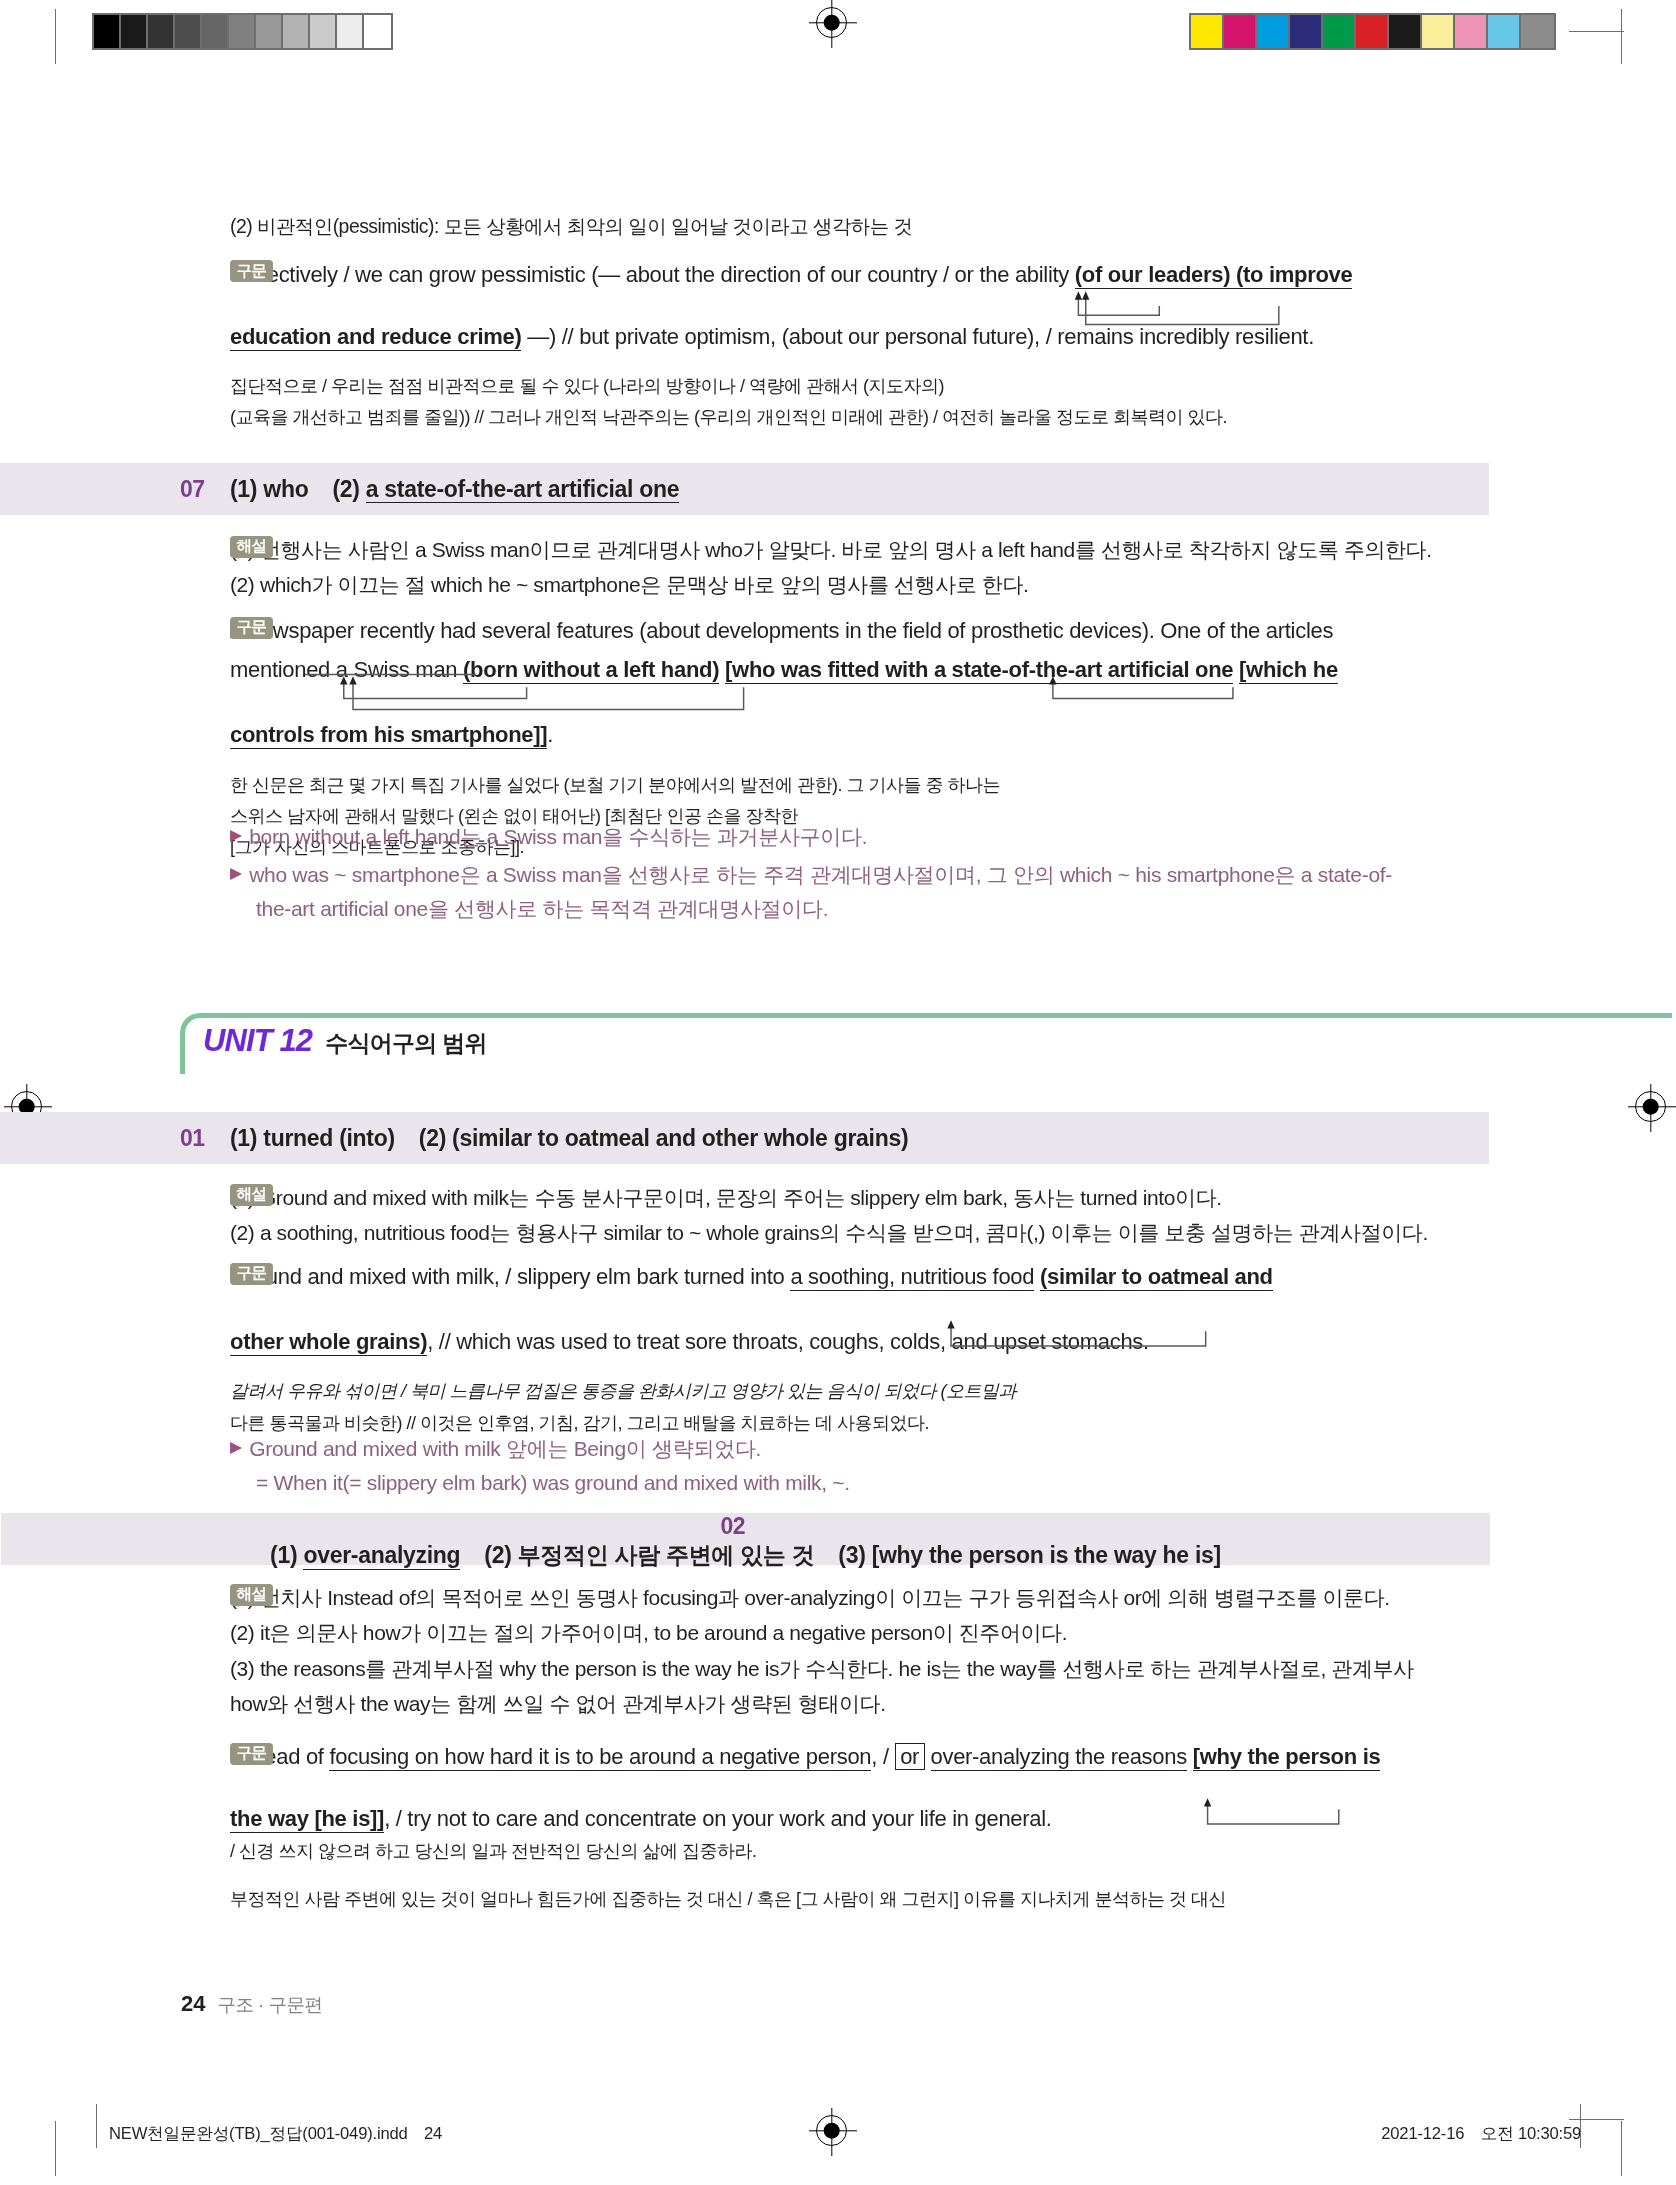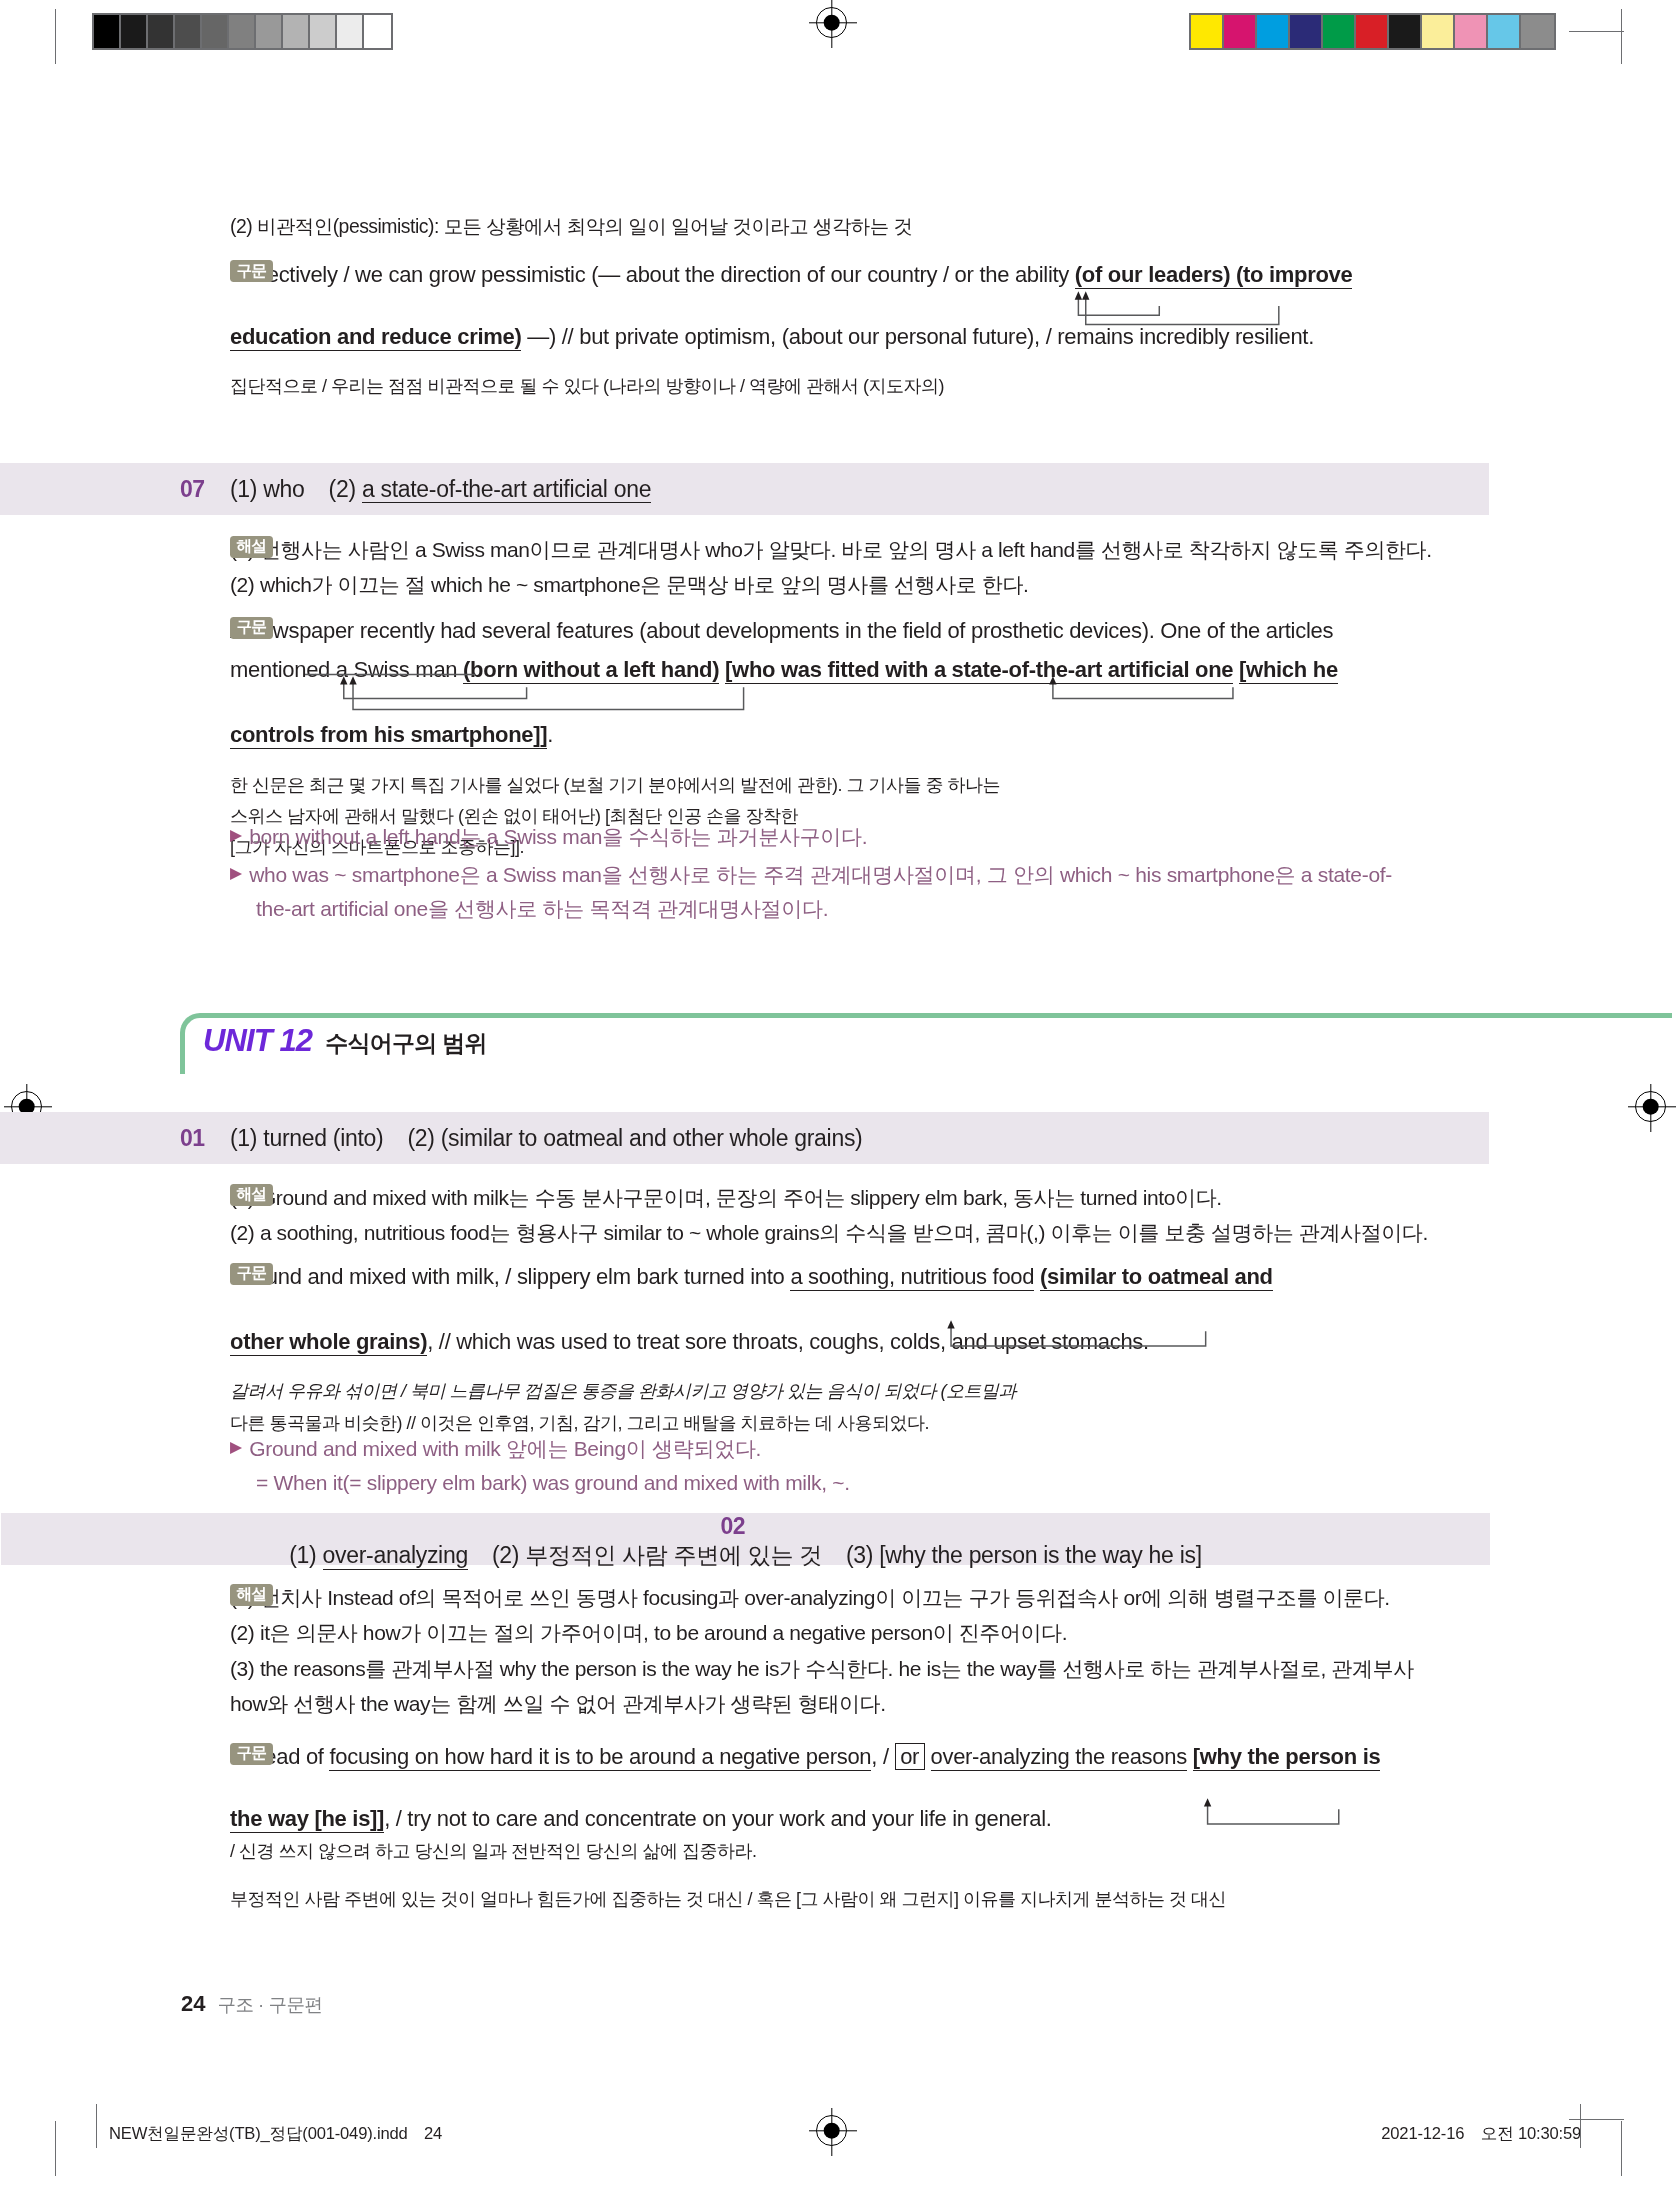--- a/index.html
+++ b/index.html
@@ -58,21 +58,21 @@
     background: #eae5ec;
     height: 52px;
     margin: 0;
   }
   .qrow-spacer { width: 180px; }
   .qnum {
     width: 50px; text-align: left;
     color: #7c3f8d; font-weight: bold; font-size: 23px;
     letter-spacing: -0.5px;
   }
-  .qans { font-size: 23px; font-weight: normal; color: #231f20; letter-spacing: -0.3px; }
+  .qans { font-size: 23px; font-weight: bold; color: #231f20; letter-spacing: -0.3px; }
   .qans .sp { display: inline-block; width: 24px; }
   .u { border-bottom: 1.8px solid #231f20; padding-bottom: 0.9px; }
 
   
   .chip {
     display: inline-block;
     background: #97947f;
     color: #ffffff;
     font-size: 15.7px;
     font-weight: bold;
@@ -207,20 +207,21 @@
 
   <div class="block-tagged" style="position:absolute; left:0; top:257px; width:1677px;">
     <span class="chip chip-abs">구문</span>
     <div class="line-en">
       <span>Collectively / we can grow pessimistic (— about the direction of our country / or the ability </span><span class="bold u">(of our leaders) (to improve</span>
     </div>
     <div class="line-en" style="margin-top:26px;">
       <span class="bold u">education and reduce crime)</span><span> —) // but private optimism, (about our personal future), / remains incredibly resilient.</span>
     </div>
     <div class="line-ko" style="margin-top:16.6px;">집단적으로 / 우리는 점점 비관적으로 될 수 있다 (나라의 방향이나 / 역량에 관해서 (지도자의)</div>
+    <div class="line-ko">(교육을 개선하고 범죄를 줄일)) // 그러나 개인적 낙관주의는 (우리의 개인적인 미래에 관한) / 여전히 놀라울 정도로 회복력이 있다.</div>
   </div>
 
   <svg class="annot" style="left:1071px; top:284px; width:434px; height:57px;" viewBox="0 0 470 62" width="434" height="57">
     <path d="M7,16 L7,34 L95,34 L95,24" stroke="#58595b" stroke-width="1.6" fill="none"></path>
     <path d="M15,16 L15,44 L225,44 L225,24" stroke="#58595b" stroke-width="1.6" fill="none"></path>
     <polygon points="7,8 3,17 11,17" fill="#231f20"></polygon>
     <polygon points="15,8 11,17 19,17" fill="#231f20"></polygon>
   </svg>
 
   <div class="qrow" style="position:absolute; left:0; top:463px; width:1489px;">

